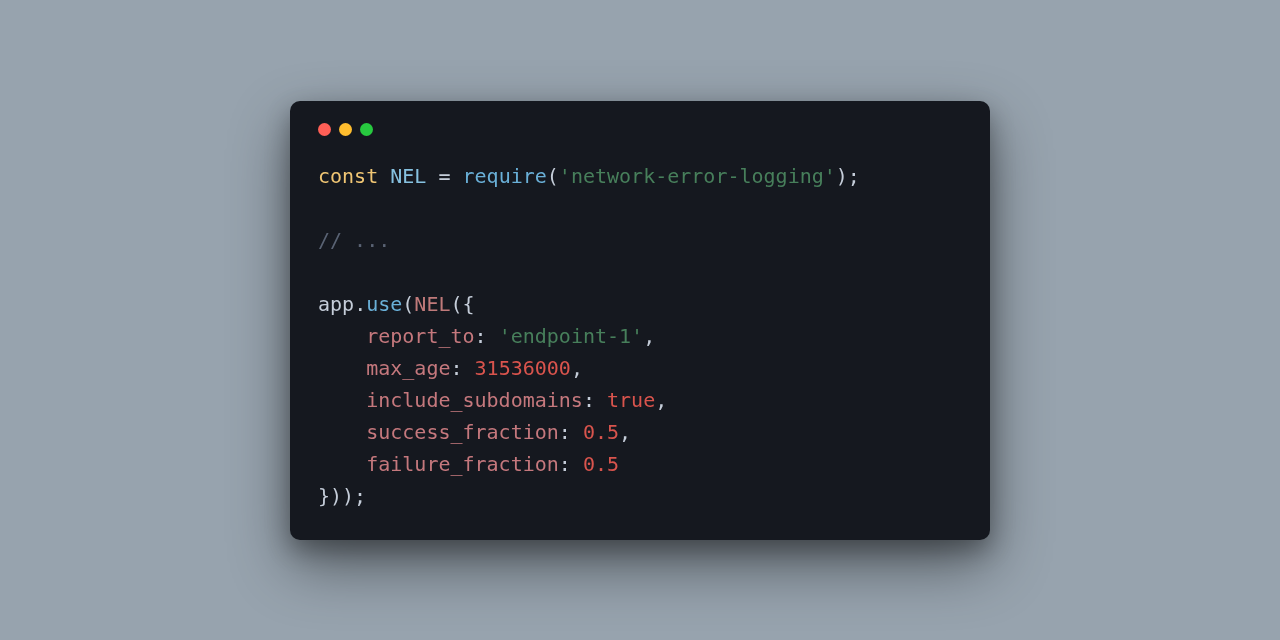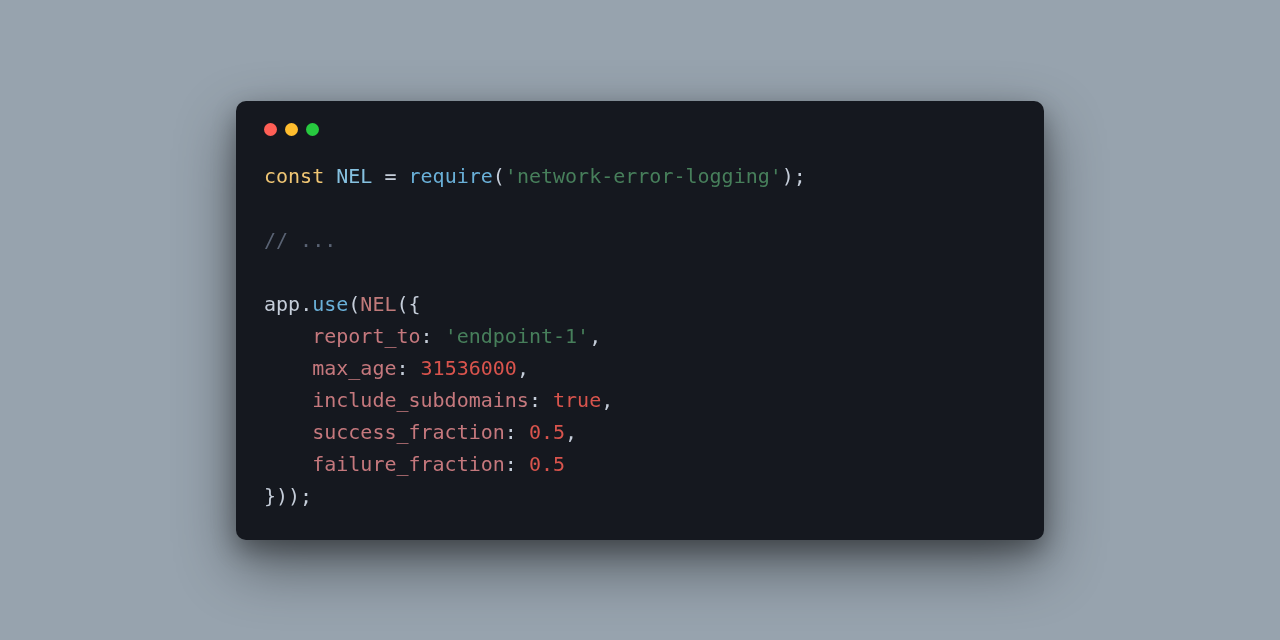--- a/index.html
+++ b/index.html
@@ -12,21 +12,21 @@
       height: 640px;
       background: #97a3ae;
       display: flex;
       align-items: center;
       justify-content: center;
       overflow: hidden;
     }
     .window {
       background: #15181f;
       border-radius: 10px;
-      width: 808px;
+      width: 700px;
       padding: 22px 44px 28px 28px;
       box-shadow: 0 25px 60px rgba(0,0,0,0.45), 0 10px 25px rgba(0,0,0,0.3);
     }
     .titlebar {
       display: flex;
       gap: 8px;
       margin-bottom: 24px;
     }
     .dot {
       width: 13px;

